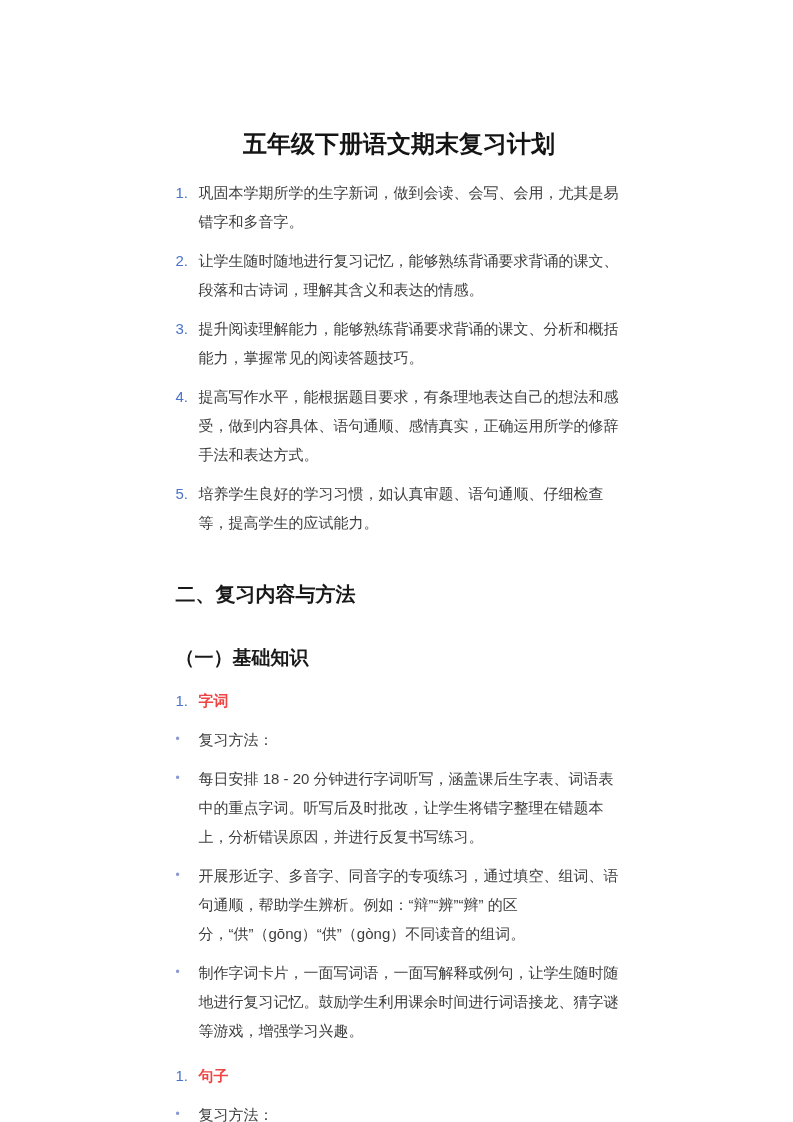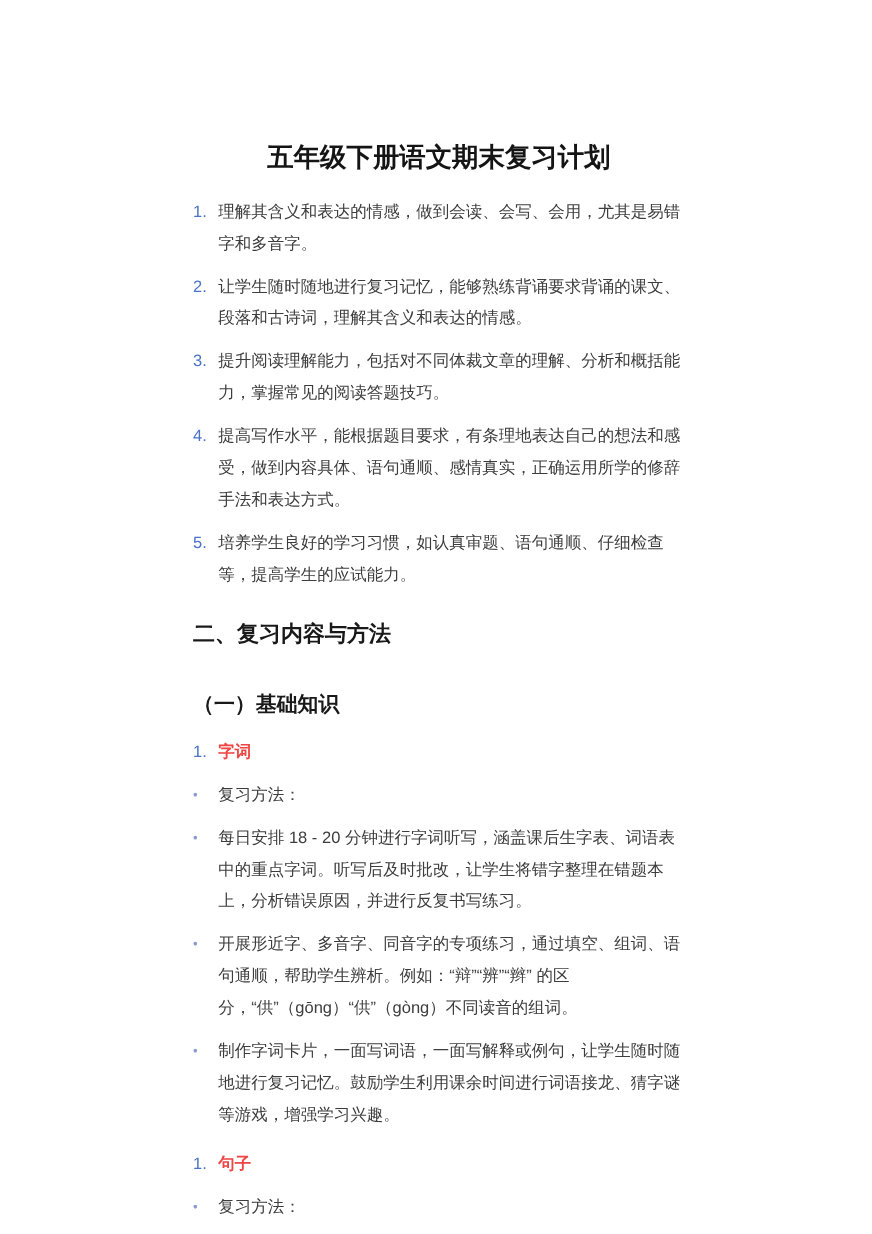--- a/index.html
+++ b/index.html
@@ -25,21 +25,21 @@
     color: #141414;
     text-align: center;
   }
   .sec-heading {
     margin: 42px 0 0 0;
     font-size: 20px;
     font-weight: bold;
     line-height: 24px;
     color: #191919;
   }
-  .sec-heading.second { margin-top: 28px; }
+  .sec-heading.second { margin-top: 45px; }
   .sub-heading {
     margin: 40px 0 17px 0;
     font-size: 19px;
     font-weight: bold;
     line-height: 23px;
     color: #191919;
   }
   ol.num-list, ul.dot-list {
     list-style: none;
     margin: 16px 0 0 0;
@@ -73,29 +73,29 @@
 <body>
 
 <div class="page">
 
   <h1 class="doc-title">五年级下册语文期末复习计划</h1>
 
 
   <ol class="num-list goals">
     <li class="row">
       <span class="marker">1.</span>
-      <span class="item-text">理解其含义和表达的情感，做到会读、会写、会用，尤其是易错字和多音字。</span>
+      <span class="item-text">巩固本学期所学的生字新词，做到会读、会写、会用，尤其是易错字和多音字。</span>
     </li>
     <li class="row">
       <span class="marker">2.</span>
       <span class="item-text">让学生随时随地进行复习记忆，能够熟练背诵要求背诵的课文、段落和古诗词，理解其含义和表达的情感。</span>
     </li>
     <li class="row">
       <span class="marker">3.</span>
-      <span class="item-text">提升阅读理解能力，包括对不同体裁文章的理解、分析和概括能力，掌握常见的阅读答题技巧。</span>
+      <span class="item-text">提升阅读理解能力，能够熟练背诵要求背诵的课文、分析和概括能力，掌握常见的阅读答题技巧。</span>
     </li>
     <li class="row">
       <span class="marker">4.</span>
       <span class="item-text">提高写作水平，能根据题目要求，有条理地表达自己的想法和感受，做到内容具体、语句通顺、感情真实，正确运用所学的修辞手法和表达方式。</span>
     </li>
     <li class="row">
       <span class="marker">5.</span>
       <span class="item-text">培养学生良好的学习习惯，如认真审题、语句通顺、仔细检查等，提高学生的应试能力。</span>
     </li>
   </ol>

